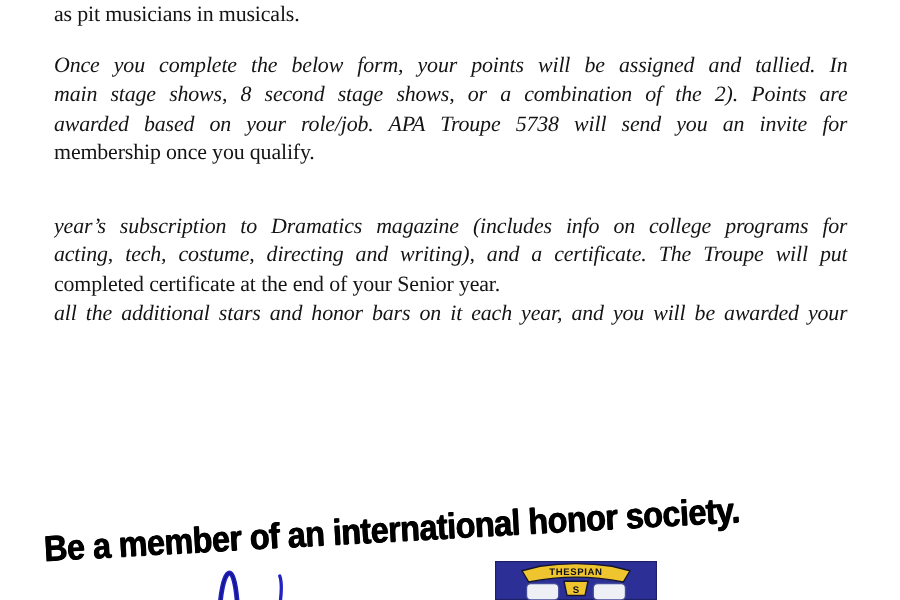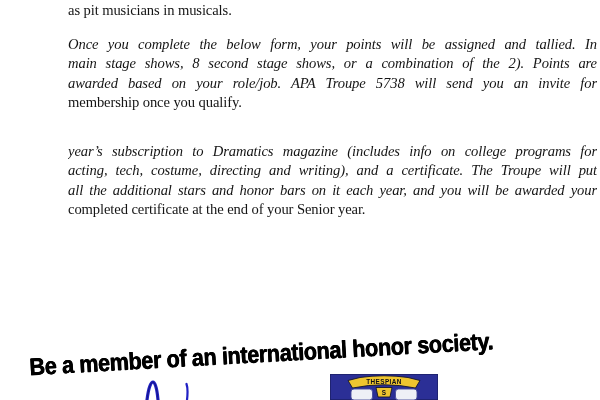--- a/index.html
+++ b/index.html
@@ -12,21 +12,20 @@
   }
   .page { position: absolute; inset: 0; }
   .para {
     position: absolute;
     left: 36px;
     width: 529px;
     color: #141414;
     font-size: 14.6px;
     line-height: 19.3px;
     letter-spacing: -0.1px;
-    margin-left: 32px;
   }
   .line {
     height: 19.3px;
     overflow: hidden;
     white-space: nowrap;
   }
   .line.j {
     white-space: normal;
     text-align: justify;
     text-align-last: justify;
@@ -83,22 +82,22 @@
   <div class="para" style="top:35px">
     <div class="line j">Once you complete the below form, your points will be assigned and tallied. In</div>
     <div class="line j">main stage shows, 8 second stage shows, or a combination of the 2).  Points are</div>
     <div class="line j">awarded based on your role/job. APA Troupe 5738 will send you an invite for</div>
     <div class="line last">membership once you qualify.</div>
   </div>
 
   <div class="para" style="top:142px">
     <div class="line j">year’s subscription to Dramatics magazine (includes info on college programs for</div>
     <div class="line j">acting, tech, costume, directing and writing), and a certificate. The Troupe will put</div>
+    <div class="line last">completed certificate at the end of your Senior year.</div>
     <div class="line j">all the additional stars and honor bars on it each year, and you will be awarded your</div>
-    <div class="line last">completed certificate at the end of your Senior year.</div>
   </div>
 
 
   <div class="headline">Be a member of an international honor society.</div>
 
   <svg class="script-mark" viewBox="0 0 70 21" aria-hidden="true">
     <path d="M7 21 C 8.5 8, 11 3, 13 3 C 15 3, 17 9, 18 21" fill="none" stroke="#2121c4" stroke-width="3.2" stroke-linecap="round"></path>
     <path d="M7 21 C 8.5 8, 11 3, 13 3 C 15 3, 17 9, 18 21" fill="none" stroke="#0a0a46" stroke-width="1" stroke-linecap="round" opacity="0.5"></path>
     <path d="M46.5 5 C 47.6 8, 47.8 14, 47 21" fill="none" stroke="#2121c4" stroke-width="2.2" stroke-linecap="round"></path>
   </svg>

